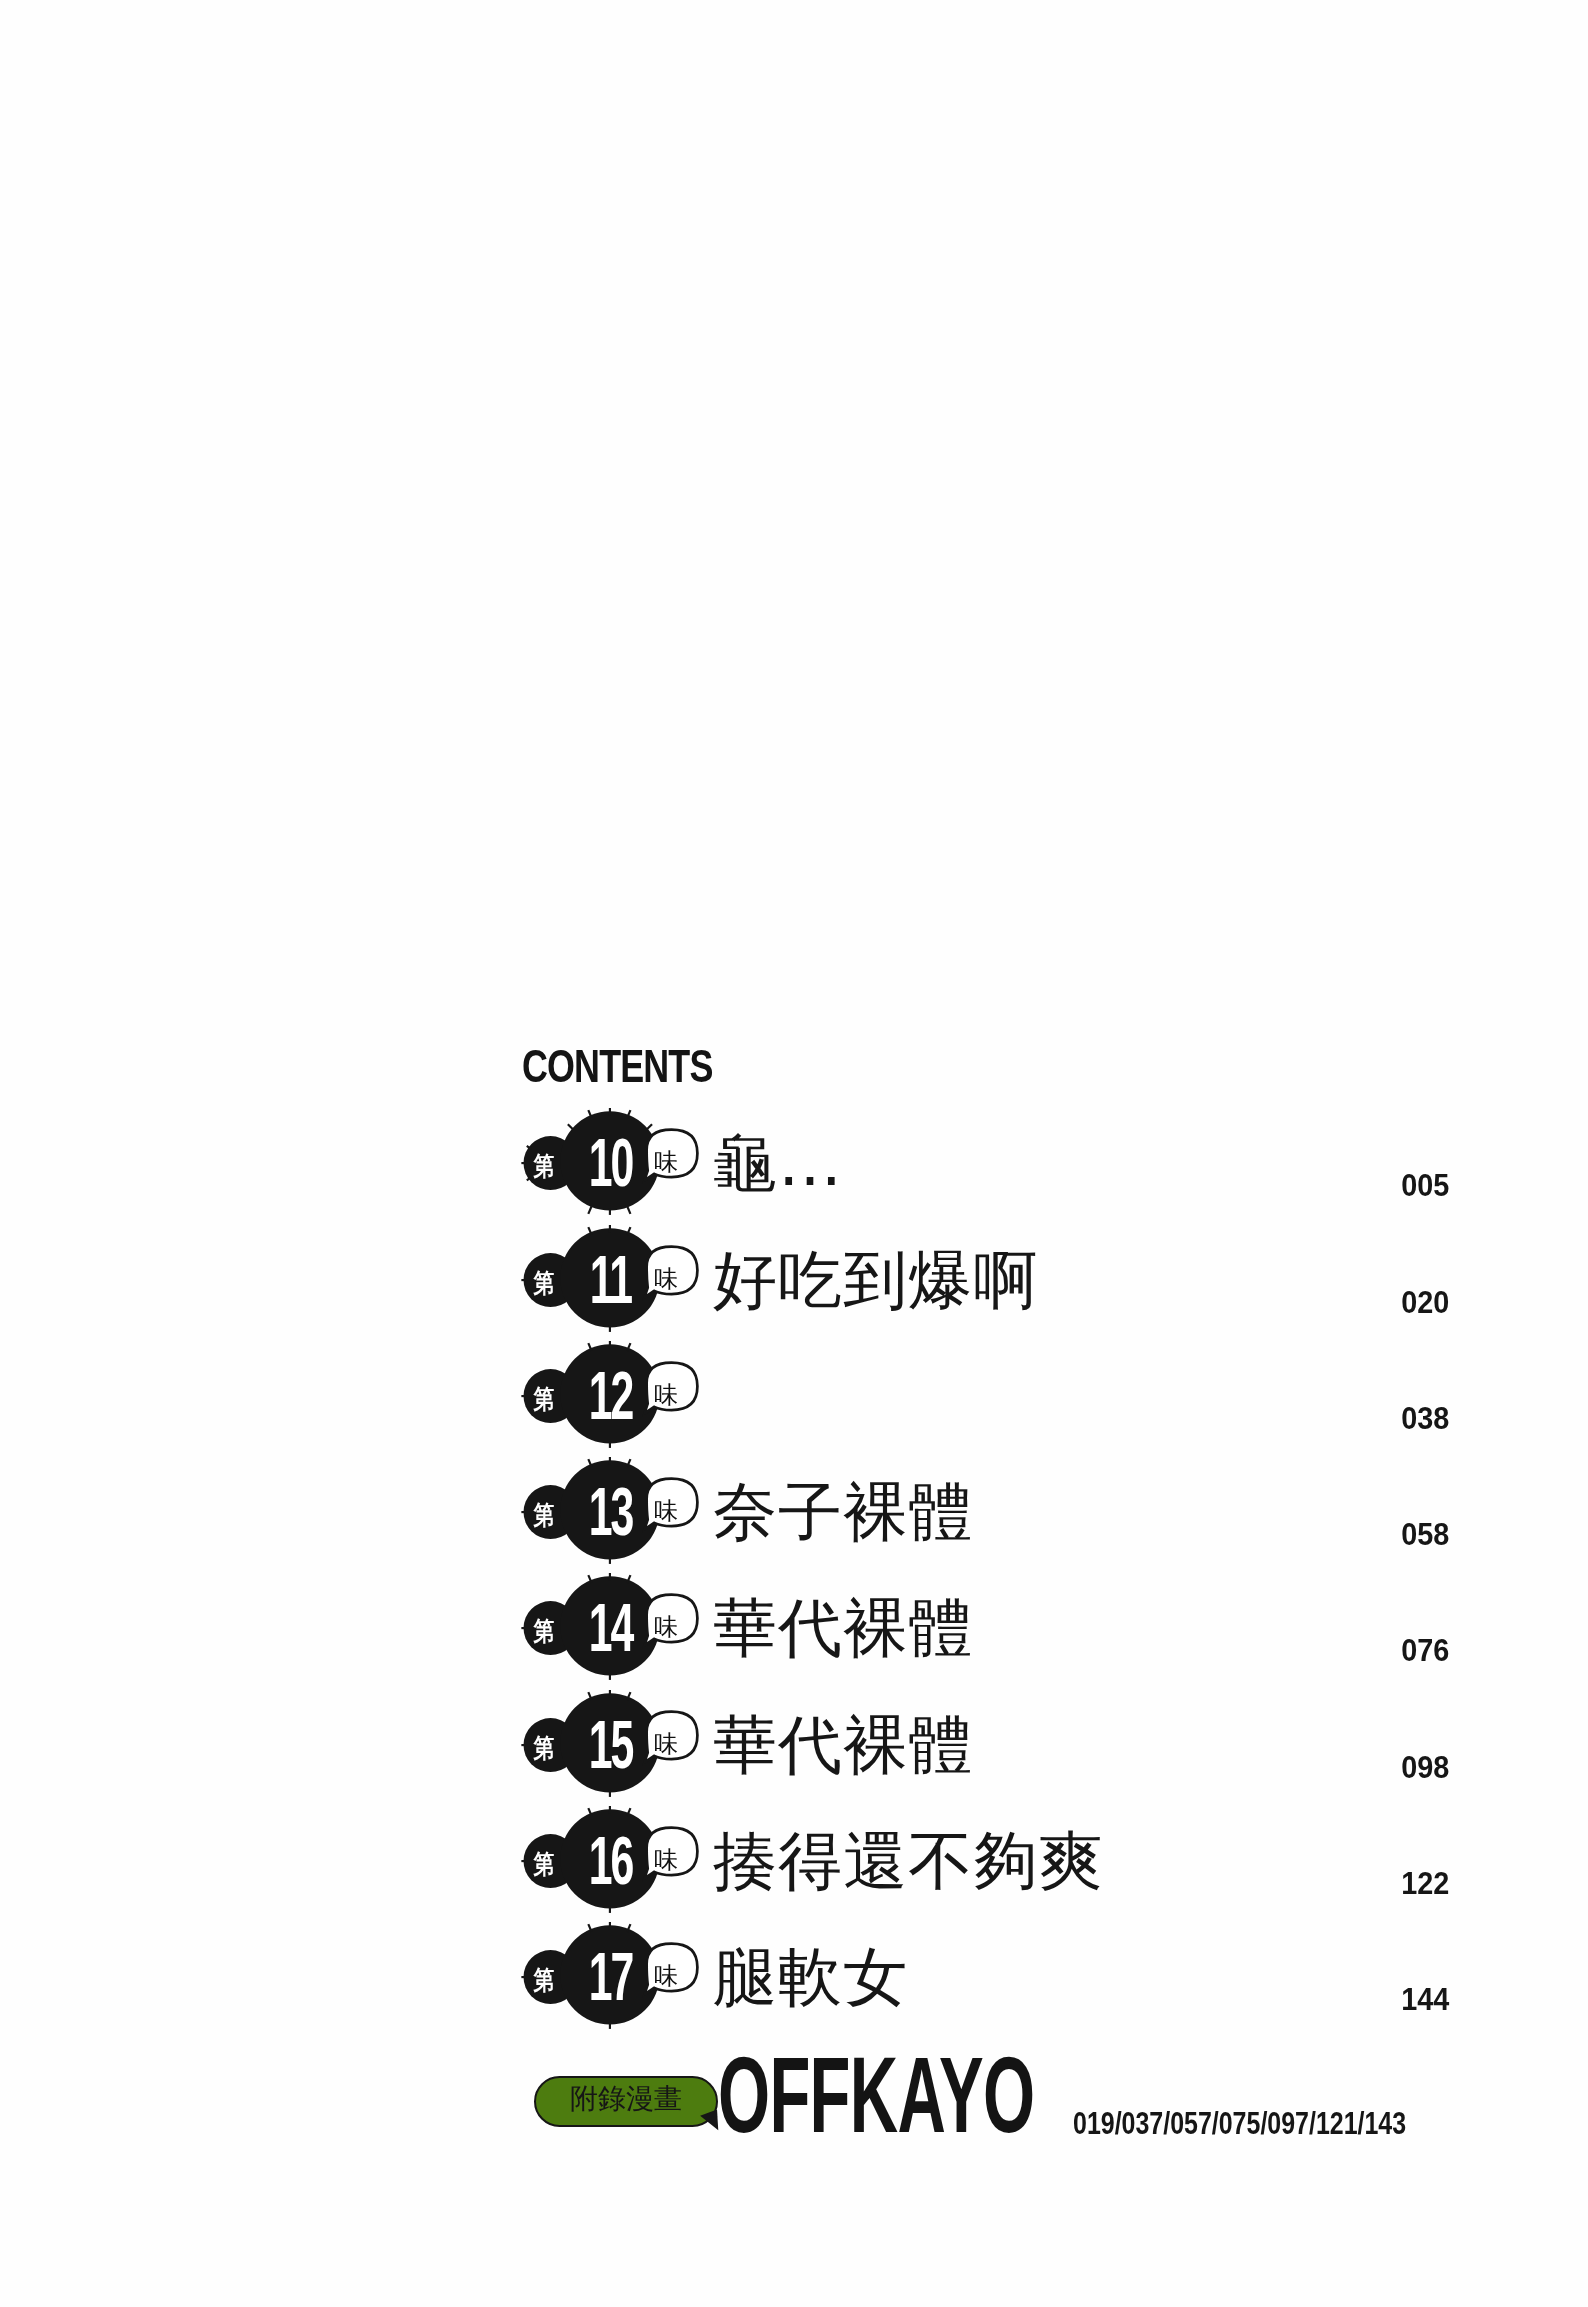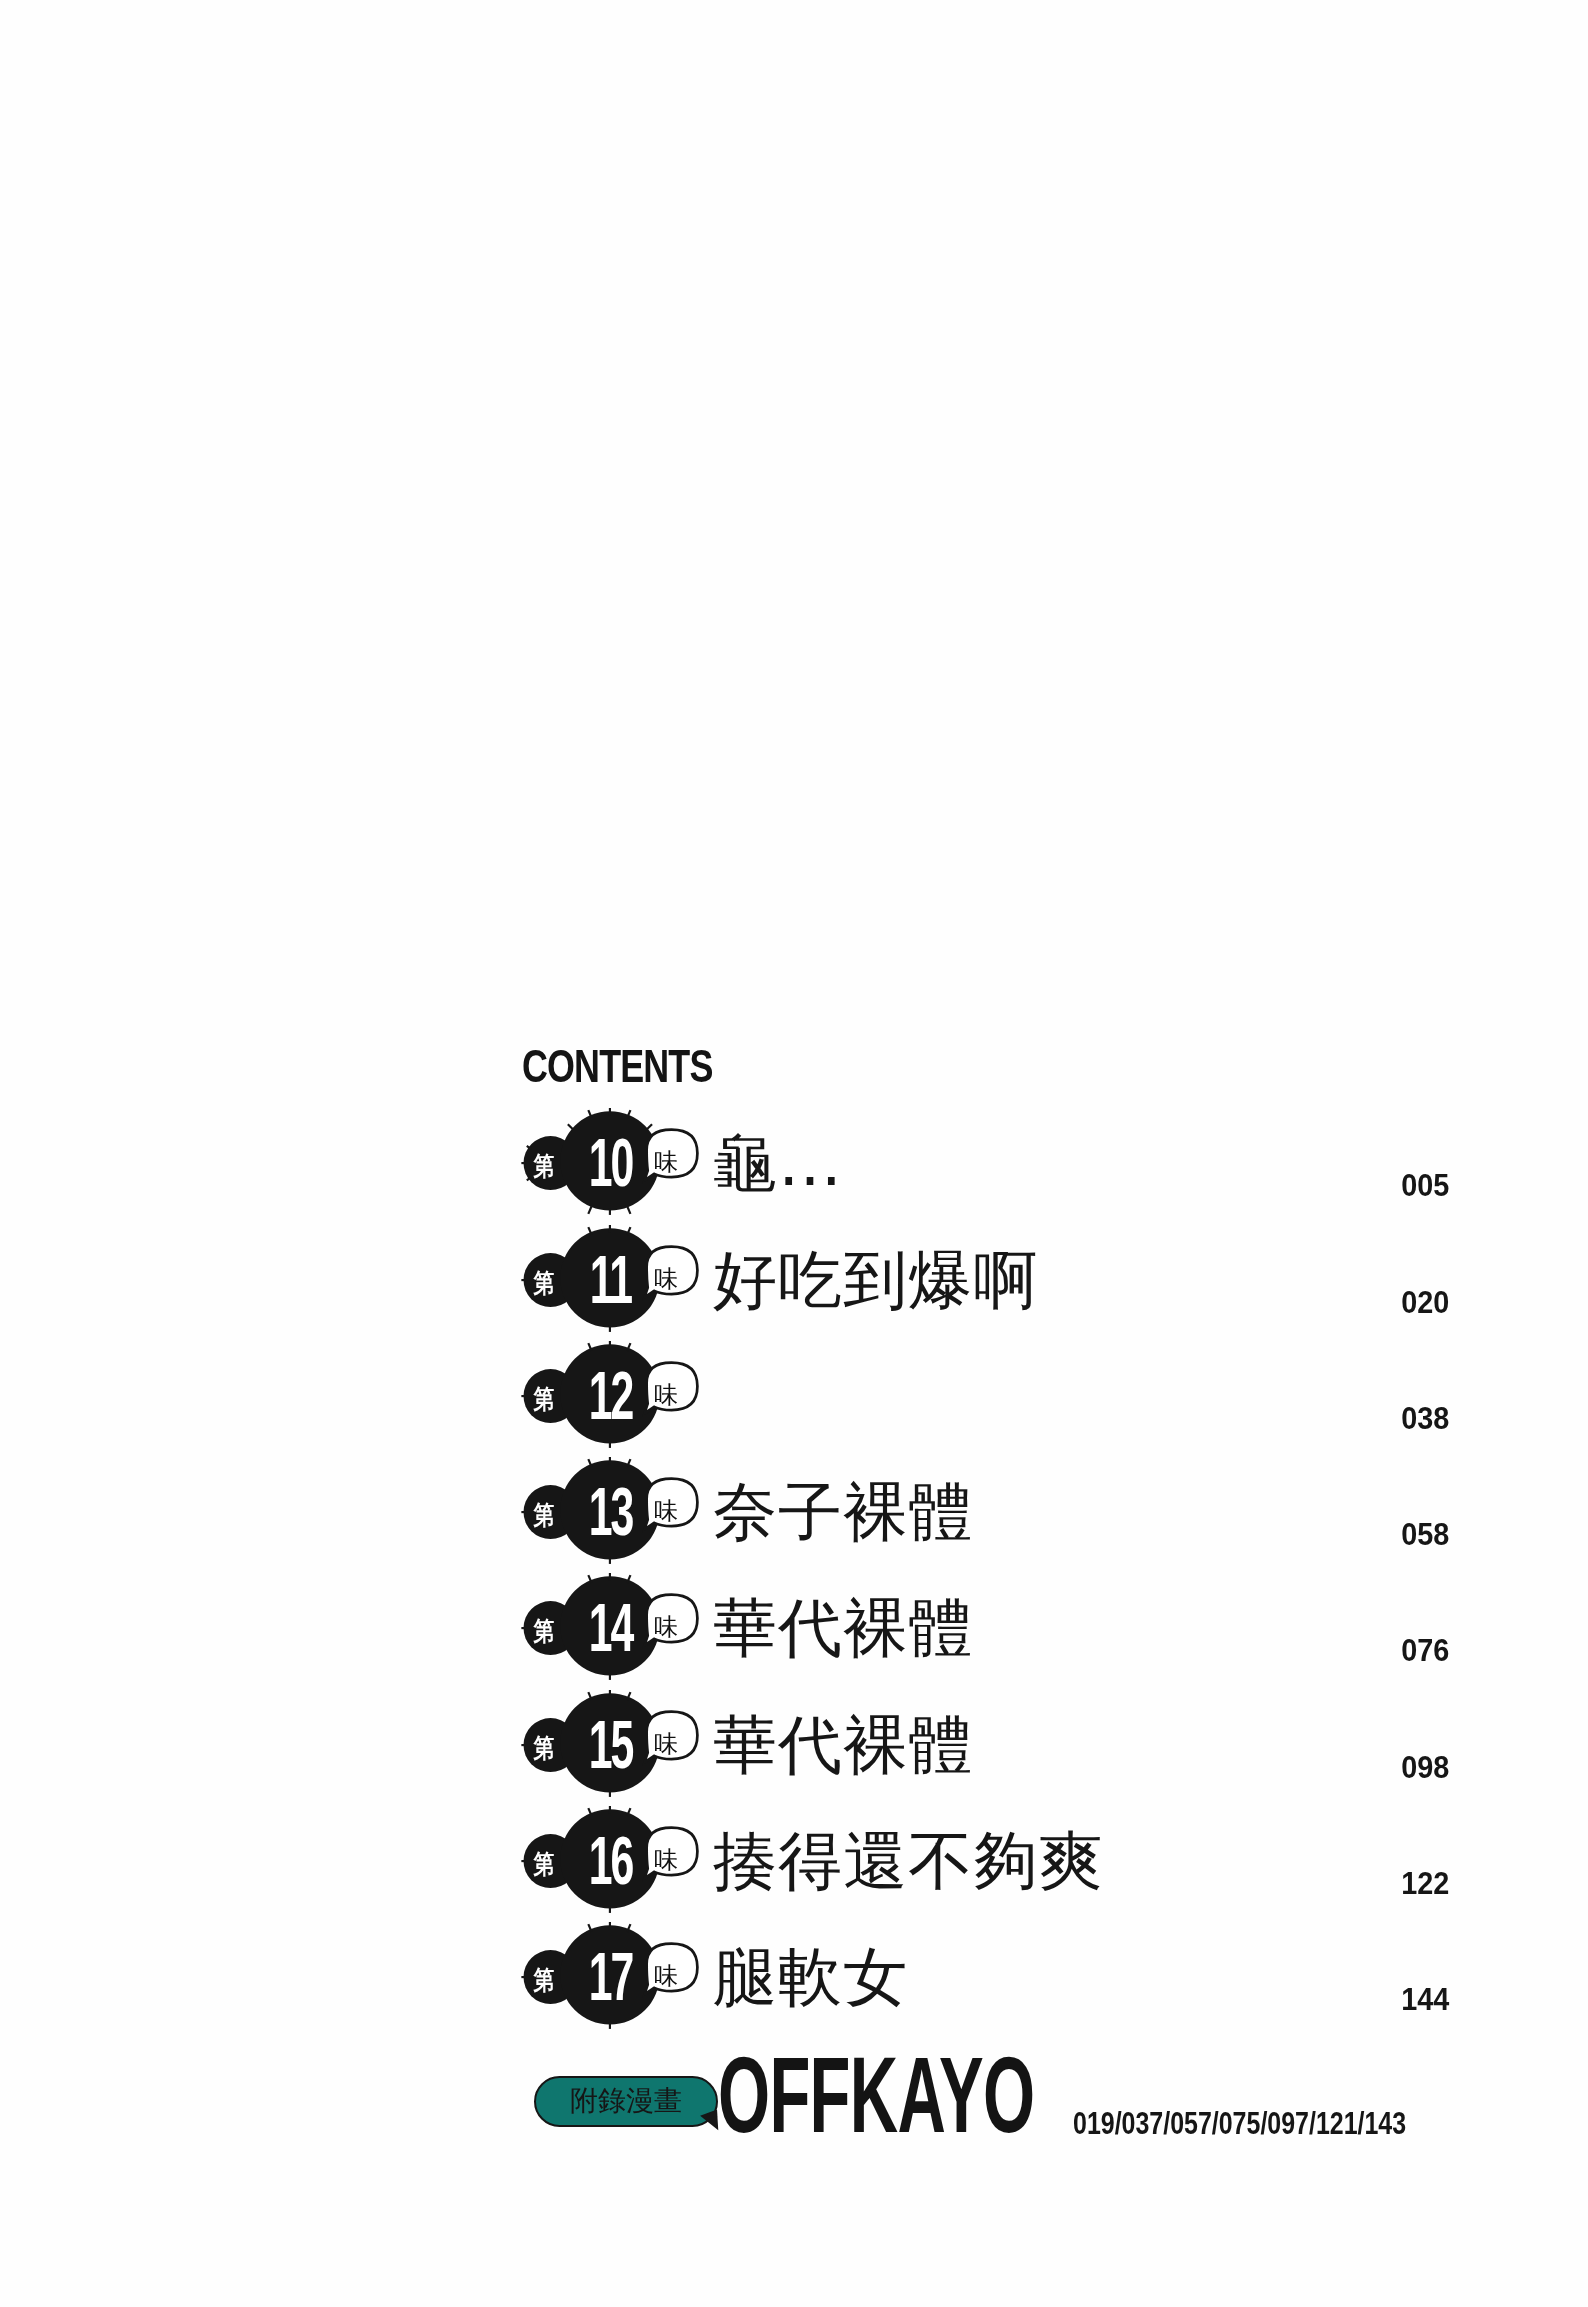--- a/index.html
+++ b/index.html
@@ -32,23 +32,23 @@
     color: #161616; letter-spacing: 1.1px; white-space: nowrap;
   }
   .pg {
     position: absolute; right: 21.6px; top: 59px;
     font-weight: 700; font-size: 32px; color: #161616;
     transform: scaleX(0.9); transform-origin: right top;
   }
   .extra { position: absolute; left: 519px; top: 2044px; width: 973px; height: 108px; }
   .bubble {
     position: absolute; left: 15px; top: 32px; width: 184px; height: 51px;
-    border: 2.7px solid #161616; border-radius: 26px; background: #0f766e;
+    border: 2.7px solid #161616; border-radius: 26px; background: #4d7c0f;
     box-sizing: border-box; text-align: center;
-    font-family: Liberation Sans, sans-serif; font-size: 28px; line-height: 45px; color: #161616;
+    font-family: Liberation Mono, monospace; font-size: 28px; line-height: 45px; color: #161616;
   }
   .bubble-tail {
     position: absolute; left: 184px; top: 68px; width: 0; height: 0;
     border-left: 12px solid transparent; border-right: 6.5px solid transparent; border-top: 20.5px solid #161616;
     transform: rotate(-20deg);
   }
   .offkayo {
     position: absolute; left: 199px; top: -3.2px;
     font-weight: 700; font-size: 108px; line-height: 108px; color: #141414;
     transform: scaleX(0.62); transform-origin: left top; letter-spacing: -1.1px;

